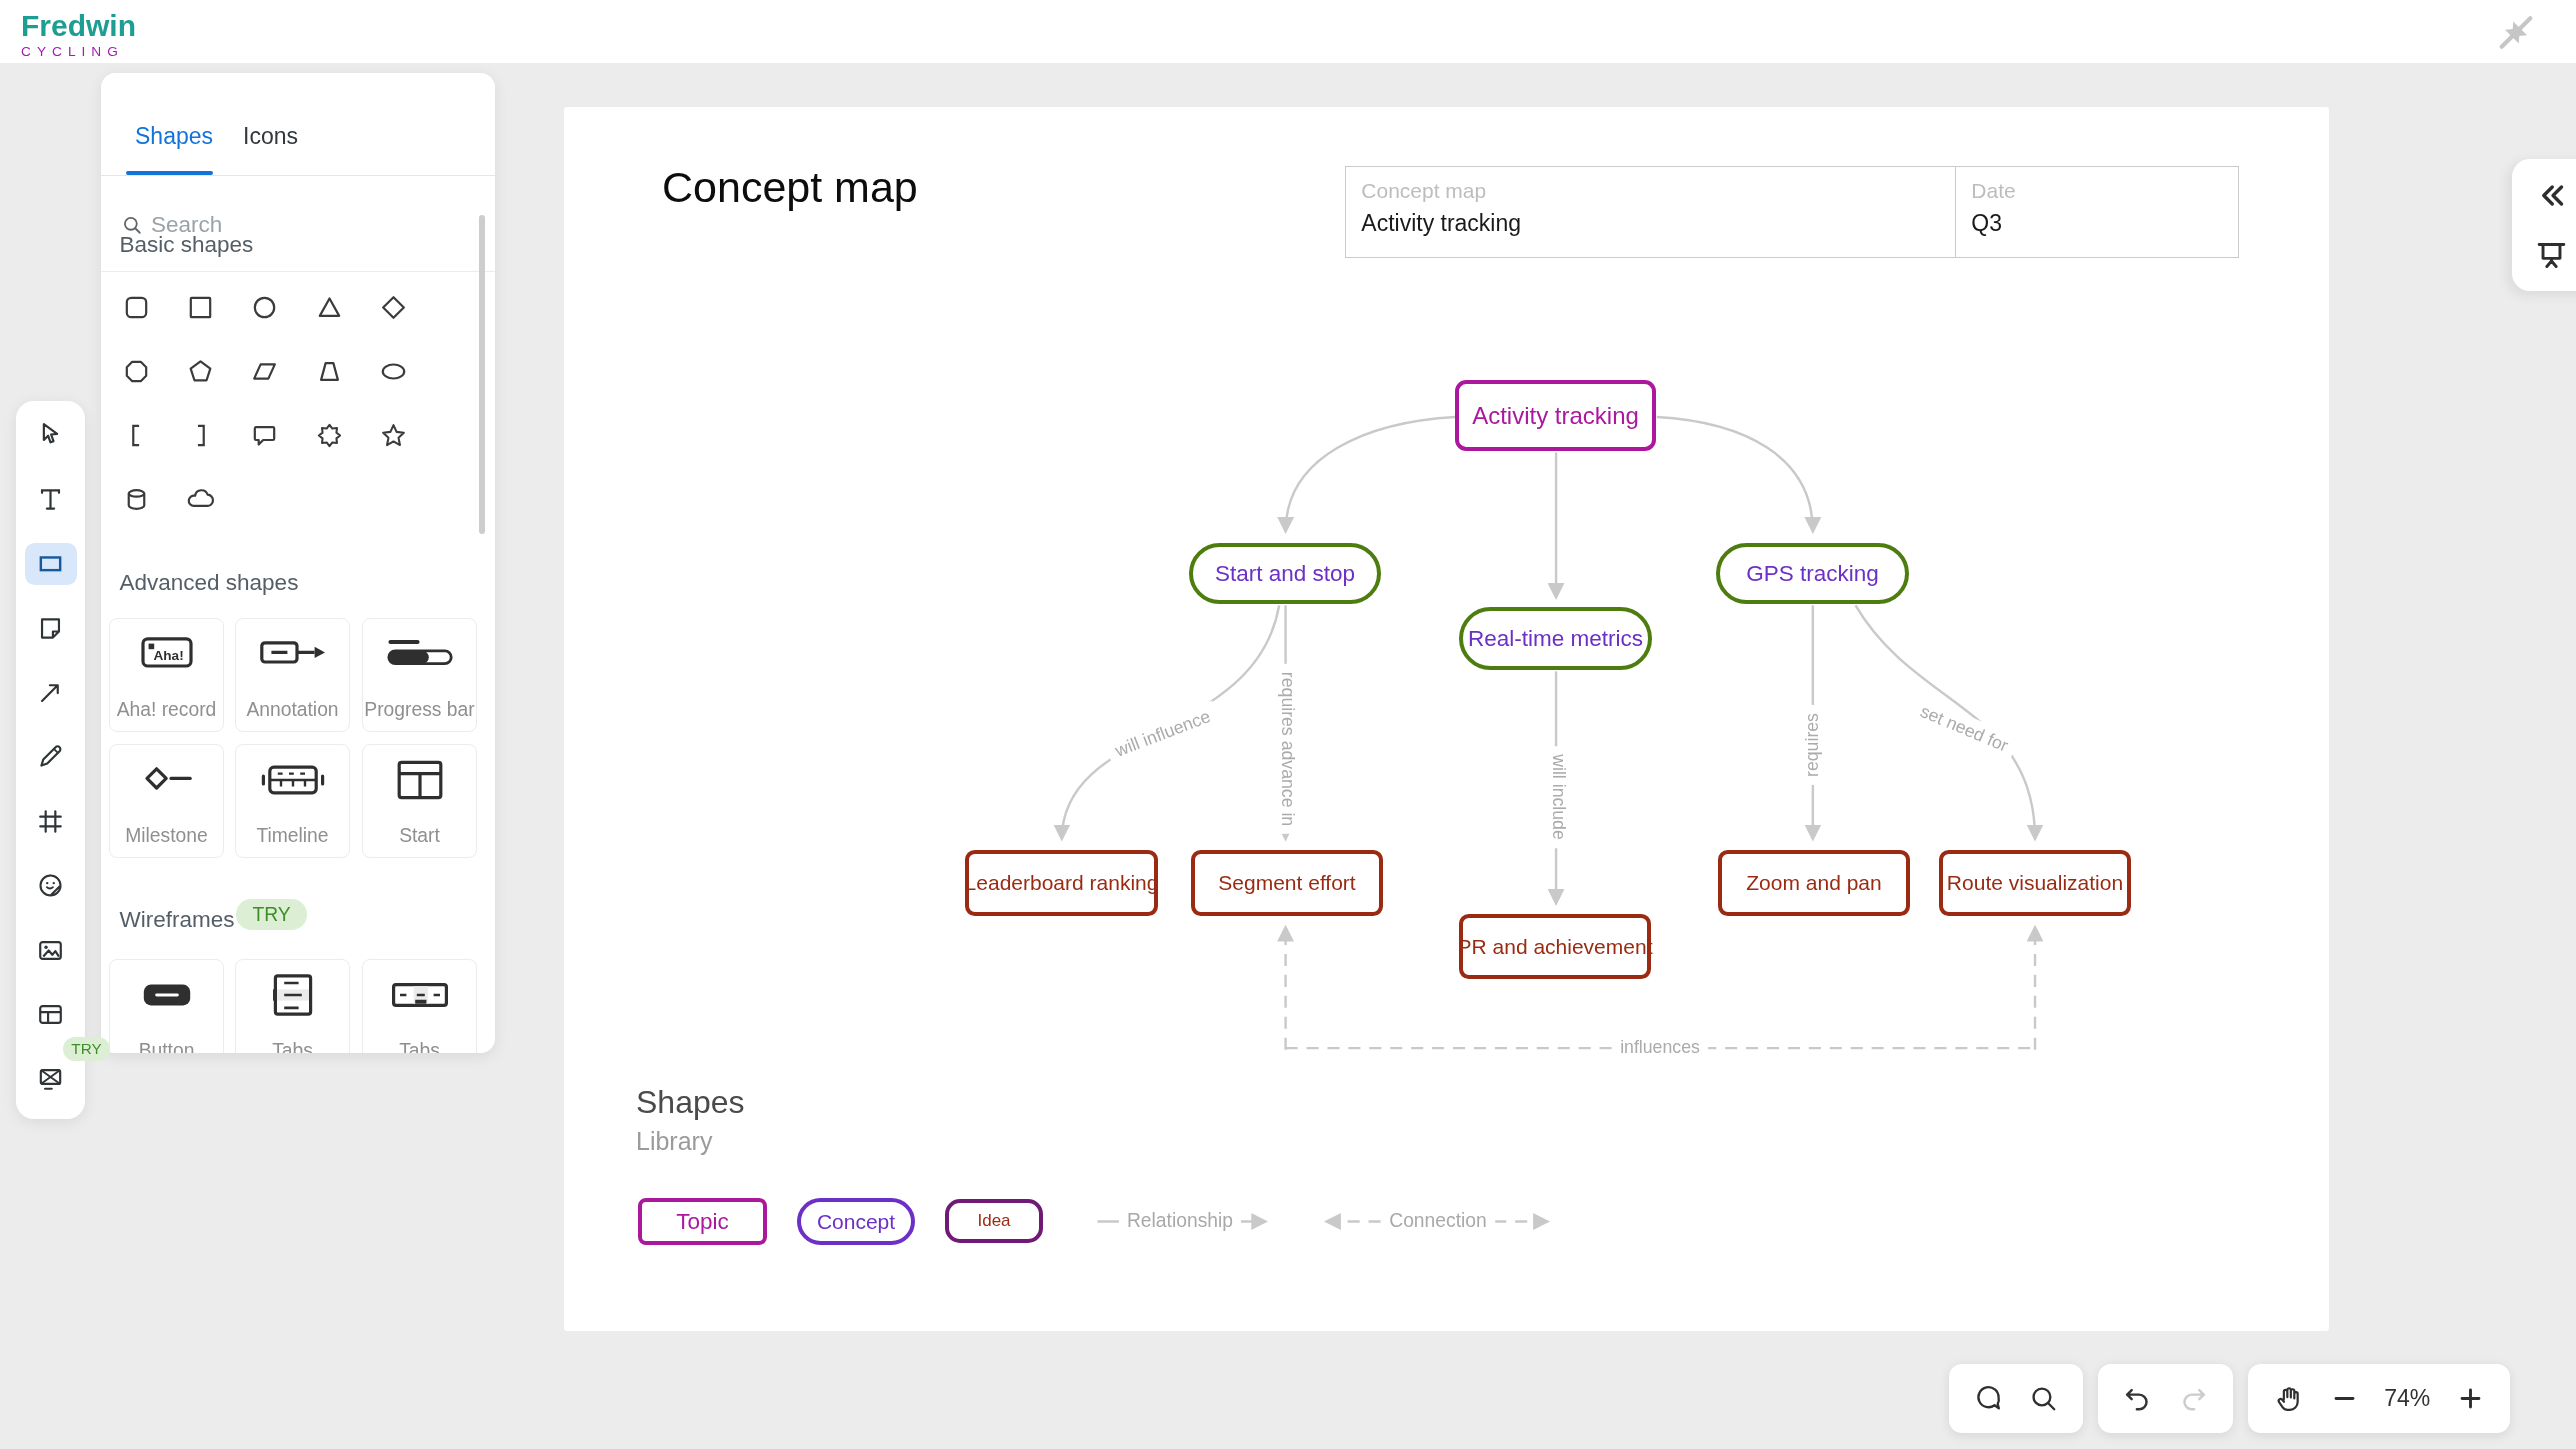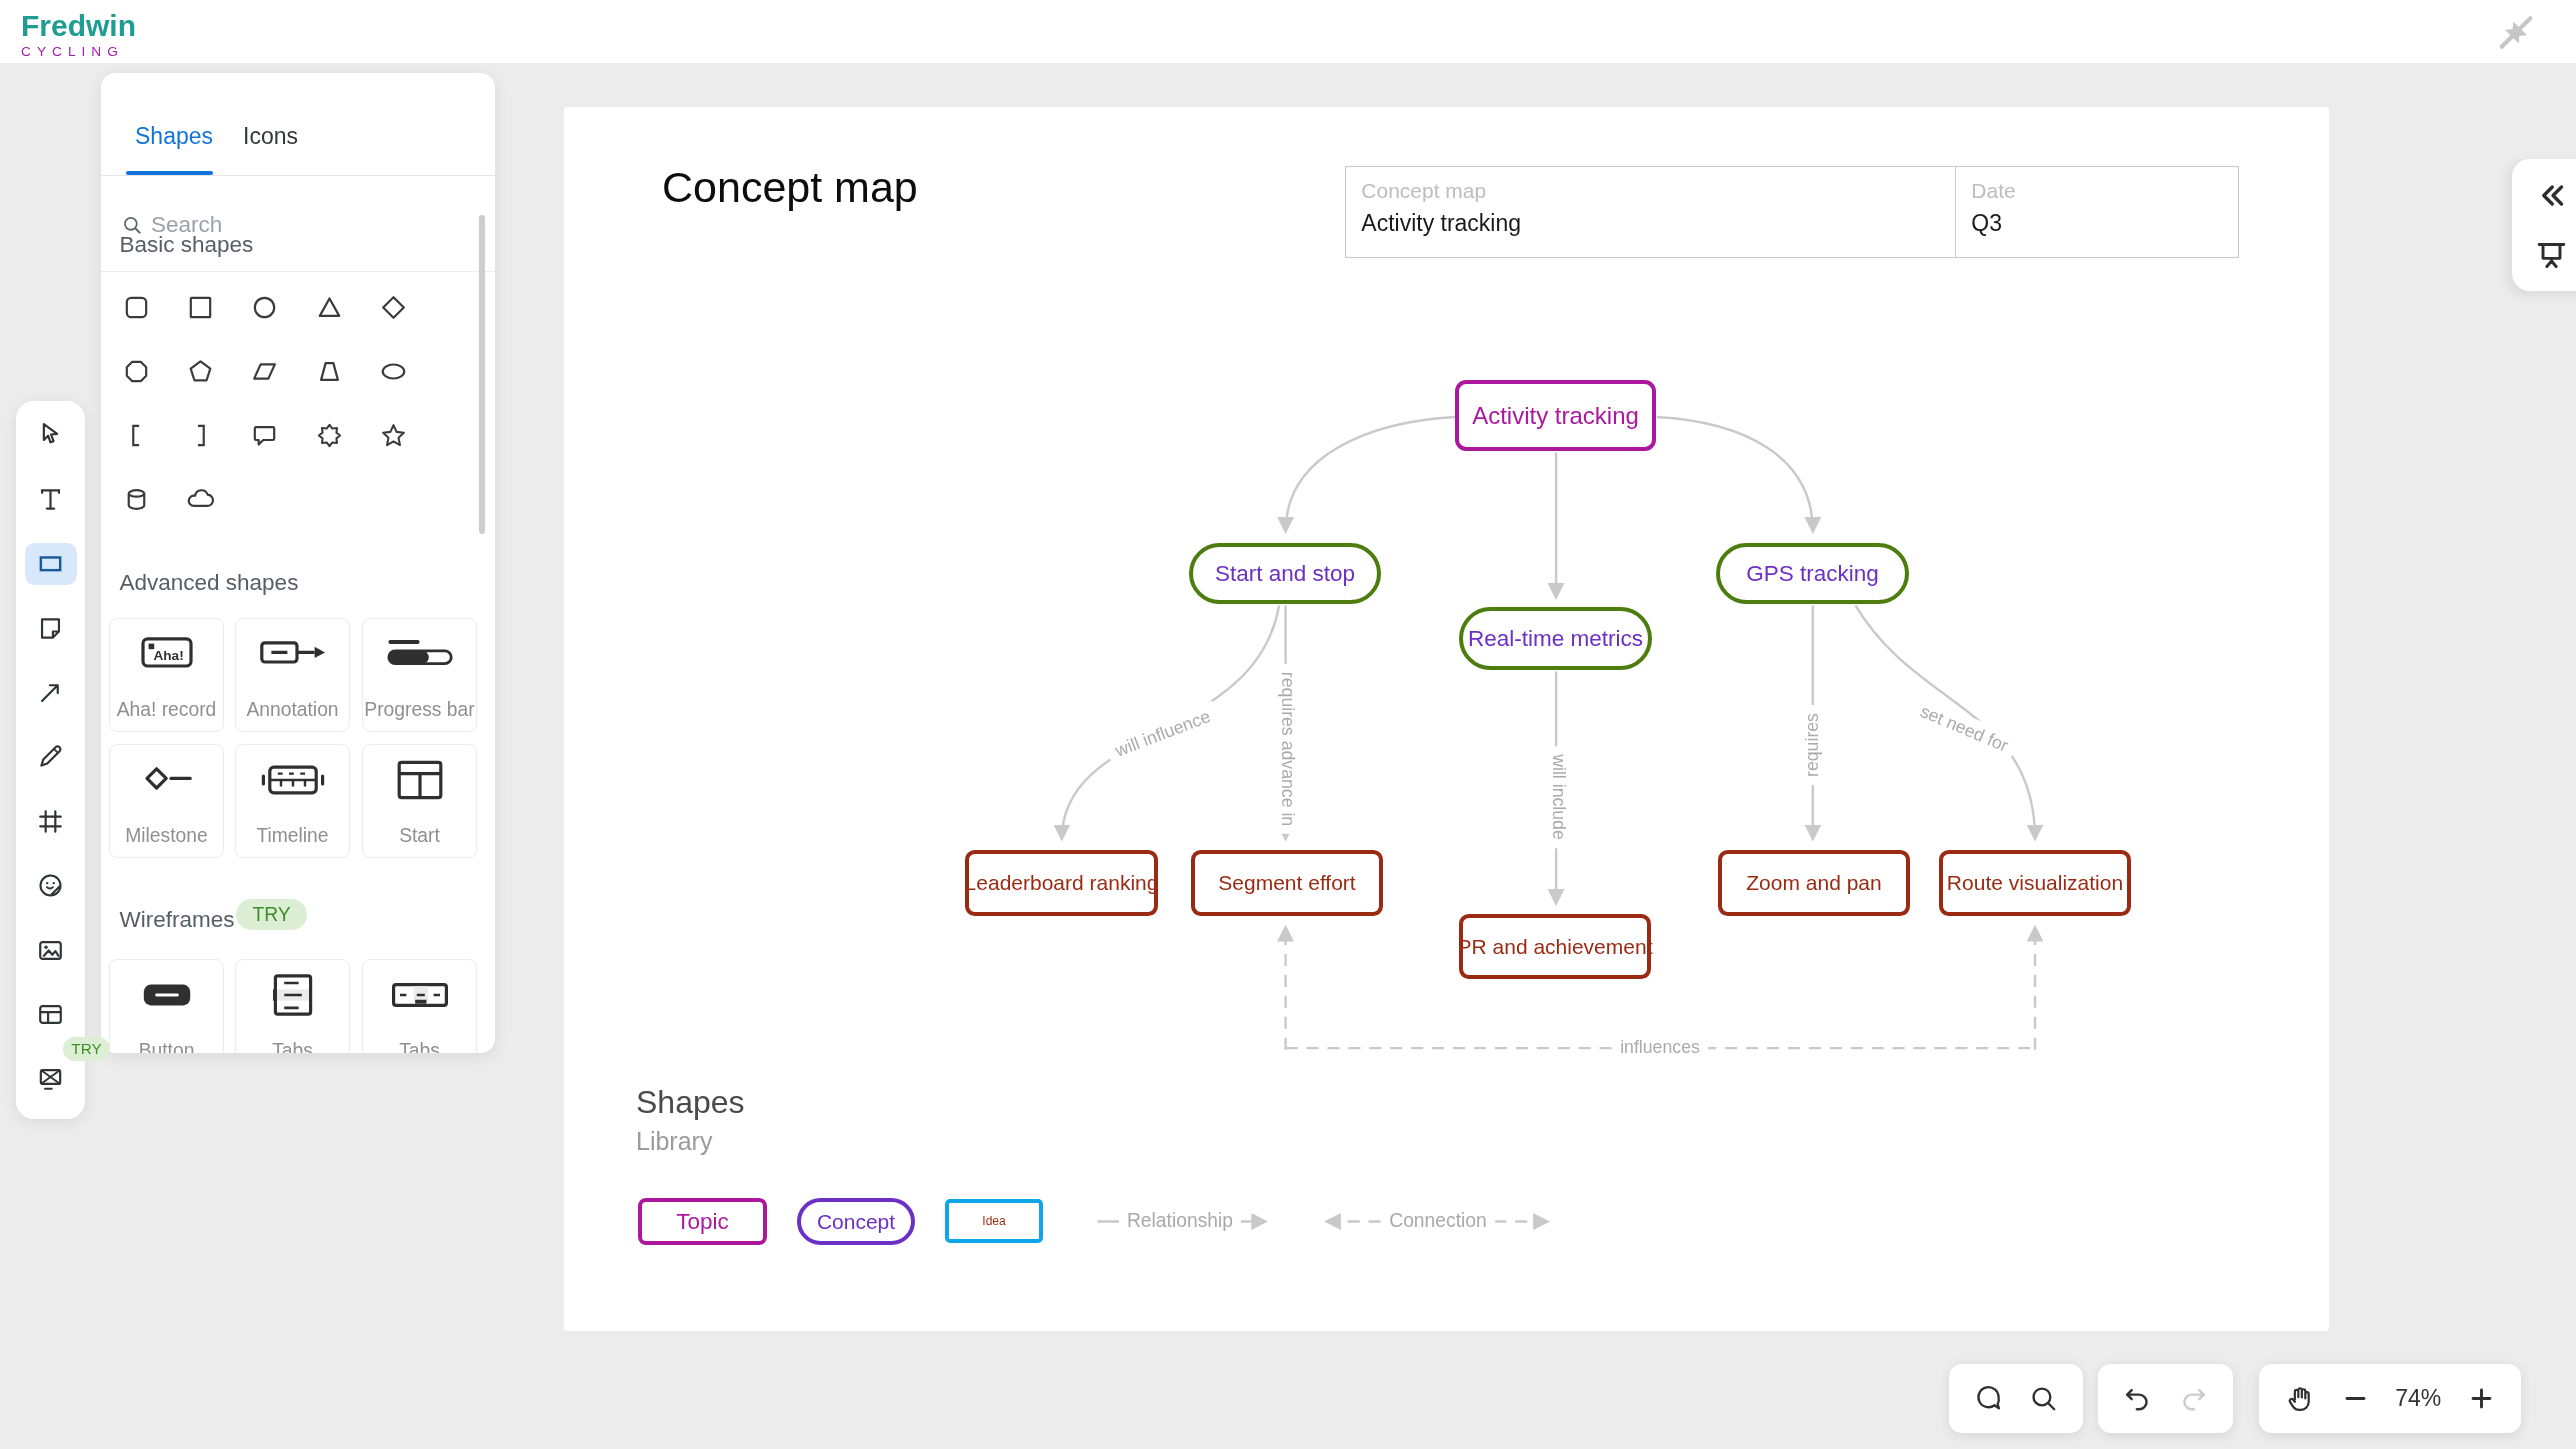--- a/index.html
+++ b/index.html
@@ -43,21 +43,21 @@
 
   .edge-label { position:absolute; z-index:4; background:#ffffff; color:#ababab;
                 font-size:17.7px; padding:3.2px 8px; white-space:nowrap; }
 
   
   .lib-heading { position:absolute; left:636px; top:1084px; font-size:32px; color:#4a4a4a; font-weight:500; }
   .lib-sub     { position:absolute; left:636px; top:1127px; font-size:25px; color:#9b9b9b;text-align:right; }
   .legend-node { position:absolute; display:flex; align-items:center; justify-content:center; background:#fff; z-index:3; }
   .legend-node.topic   { border:4px solid #ab189e; color:#ab189e; border-radius:8px; font-size:22.5px; }
   .legend-node.concept { border:4px solid #6c30c6; color:#6c30c6; border-radius:24px; font-size:21px; }
-  .legend-node.idea    { border:4px solid #0ea5e9; color:#9a2b12; border-radius:5px;  font-size:12px; }
+  .legend-node.idea    { border:4px solid #701a75; color:#9a2b12; border-radius:15px;  font-size:17px; }
   .legend-label { position:absolute; z-index:4; background:#fff; color:#a9a9a9; font-size:19.3px; padding:1.6px 8px; white-space:nowrap; }
 
   
   .panel { position:absolute; left:101px; top:73px; width:394px; height:980px; background:#fff;
            border-radius:14.5px; box-shadow:0 3.2px 14.5px rgba(0,0,0,.08); overflow:hidden; z-index:5; }
   .tab { position:absolute; font-size:23px; cursor:pointer; }
   .tab.active { color:#1273d8; }
   .tab.idle   { color:#32373c; }
   .tab-underline { position:absolute; left:25px; top:98px; width:87px; height:4px; background:#1273d8; border-radius:2.4px; }
   .tab-divider { position:absolute; left:0; top:102px; width:394px; height:0.8px; background:#e6e6e6; }
@@ -430,21 +430,21 @@
 
 <div class="float-card" style="left:2098px; width:135px;">
   <svg width="31" height="31" viewBox="0 0 24 24">
     <path d="M7.5 5.5 L4 9 L7.5 12.5 M4 9 H13.3 A5.7 5.7 0 0 1 13.3 20.4 H11.5" stroke="#333333" stroke-width="1.9" fill="none" stroke-linecap="round" stroke-linejoin="round"></path>
   </svg>
   <svg width="31" height="31" viewBox="0 0 24 24">
     <path d="M16.5 5.5 L20 9 L16.5 12.5 M20 9 H10.7 A5.7 5.7 0 0 0 10.7 20.4 H12.5" stroke="#cccccc" stroke-width="1.9" fill="none" stroke-linecap="round" stroke-linejoin="round"></path>
   </svg>
 </div>
 
-<div class="float-card" style="left:2248px; width:262px;margin-left:11px;">
+<div class="float-card" style="left:2248px; width:262px;">
   <svg width="31" height="31" viewBox="0 0 24 24">
     <path d="M8.4 12.8 V6.6 a1.35 1.35 0 0 1 2.7 0 V11 M11.1 10.8 V5.4 a1.35 1.35 0 0 1 2.7 0 V11 M13.8 11.2 V6.2 a1.35 1.35 0 0 1 2.7 0 V12 M16.5 12 V8.4 a1.3 1.3 0 0 1 2.6 0 v6.4 a6 6 0 0 1 -6 6 h-1.3 a5.6 5.6 0 0 1 -4.6 -2.4 l-2.6 -3.7 a1.55 1.55 0 0 1 2.4 -1.9 l1.5 1.7" stroke="#2f2f2f" stroke-width="1.7" fill="none" stroke-linecap="round" stroke-linejoin="round"></path>
   </svg>
   <svg width="29" height="29" viewBox="0 0 24 24">
     <line x1="5" y1="12" x2="19" y2="12" stroke="#2f2f2f" stroke-width="2.4" stroke-linecap="round"></line>
   </svg>
   <div class="zoom-value">74%</div>
   <svg width="29" height="29" viewBox="0 0 24 24">
     <path d="M12 5 V19 M5 12 H19" stroke="#2f2f2f" stroke-width="2.4" stroke-linecap="round"></path>
   </svg>

